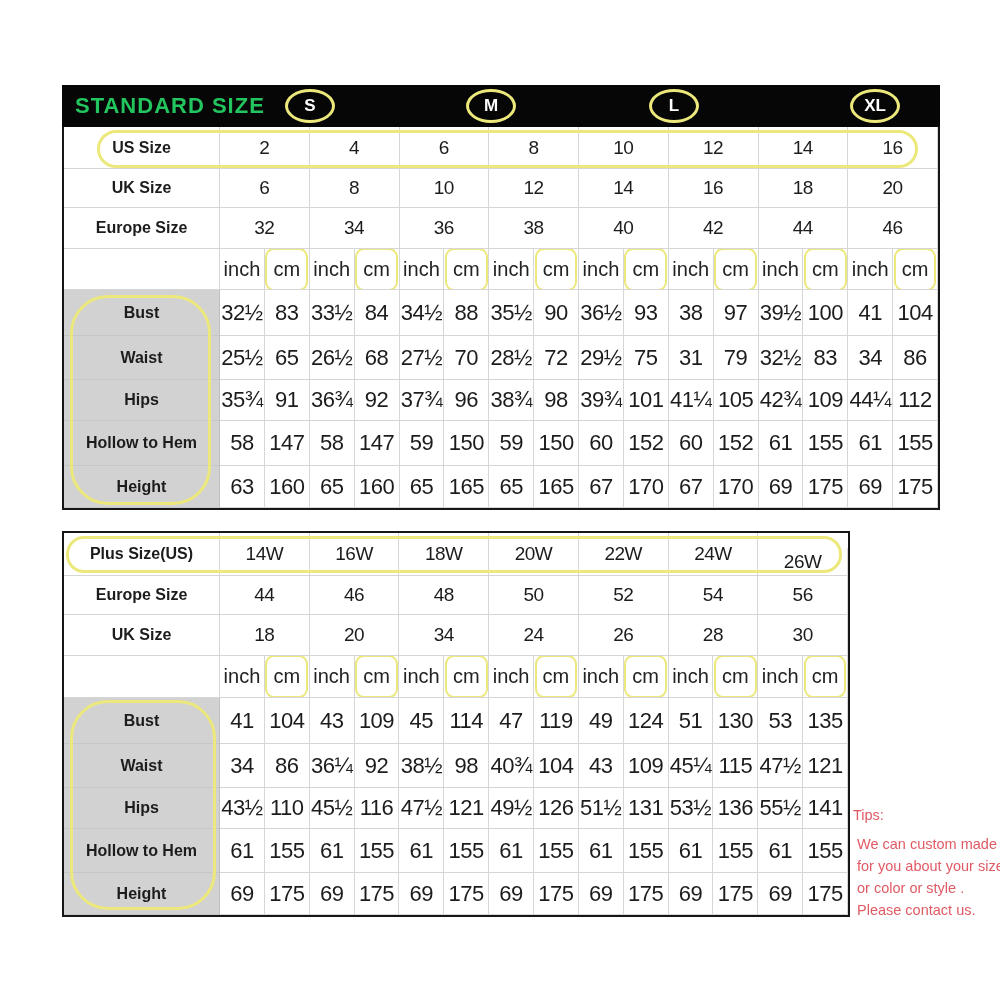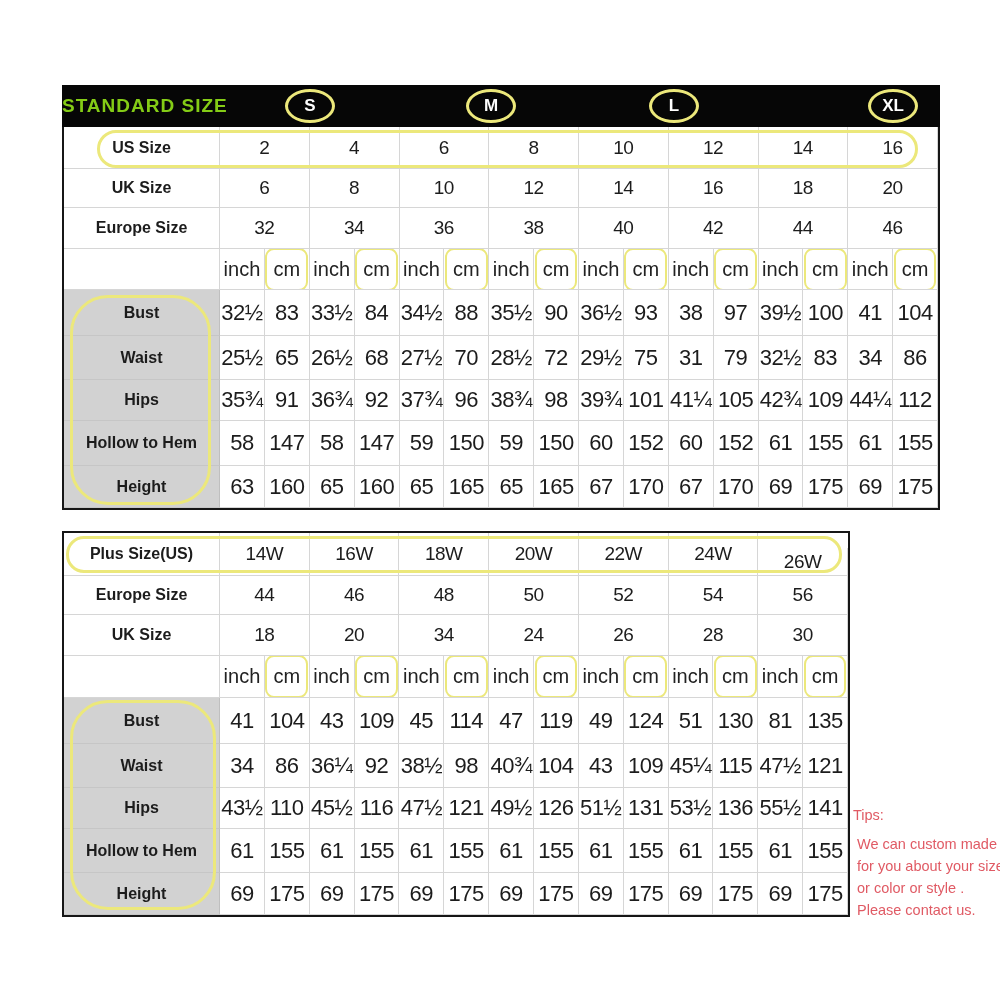--- a/index.html
+++ b/index.html
@@ -10,30 +10,30 @@
   }
   
   .tbl { position:absolute; }
   .tbl1 { left:62px; top:85px; width:878px; }
   .tbl2 { left:62px; top:531px; width:788px; }
   .hdr {
     height:42px; background:#060606; position:relative;
     display:flex; align-items:center;
   }
   .hdr-title {
-    color:#84cc16; font-weight:bold; font-size:19px;
-    letter-spacing:1px; 
+    color:#22c55e; font-weight:bold; font-size:22px;
+    letter-spacing:1px; padding-left:13px;
   }
   .circ {
     position:absolute; top:4px; width:50px; height:34px; box-sizing:border-box;
     border:3px solid var(--yel); border-radius:50%;
     display:flex; align-items:center; justify-content:center;
     color:#ffffff; font-weight:bold; font-size:17px;
   }
-  .c0{left:223px}.c1{left:404px}.c2{left:587px}.c3{left:806px}
+  .c0{left:223px}.c1{left:404px}.c2{left:587px}.c3{left:788px}
   .grid {
     display:grid; background:#fff; box-sizing:border-box;
     border:2px solid #161616;
   }
   .grid1 {
     border-top:none;
     grid-template-columns:156px repeat(16,1fr);
     grid-template-rows:42px 39px 41px 41px 46px 44px 41px 45px 42px;
   }
   .grid2 {
@@ -323,21 +323,21 @@
         <div class="cell num">43</div>
         <div class="cell num">109</div>
         <div class="cell num">45</div>
         <div class="cell num">114</div>
         <div class="cell num">47</div>
         <div class="cell num">119</div>
         <div class="cell num">49</div>
         <div class="cell num">124</div>
         <div class="cell num">51</div>
         <div class="cell num">130</div>
-        <div class="cell num">81</div>
+        <div class="cell num">53</div>
         <div class="cell num">135</div>
         <div class="cell lbl gray">Waist</div>
         <div class="cell num">34</div>
         <div class="cell num">86</div>
         <div class="cell num">36¼</div>
         <div class="cell num">92</div>
         <div class="cell num">38½</div>
         <div class="cell num">98</div>
         <div class="cell num">40¾</div>
         <div class="cell num">104</div>

